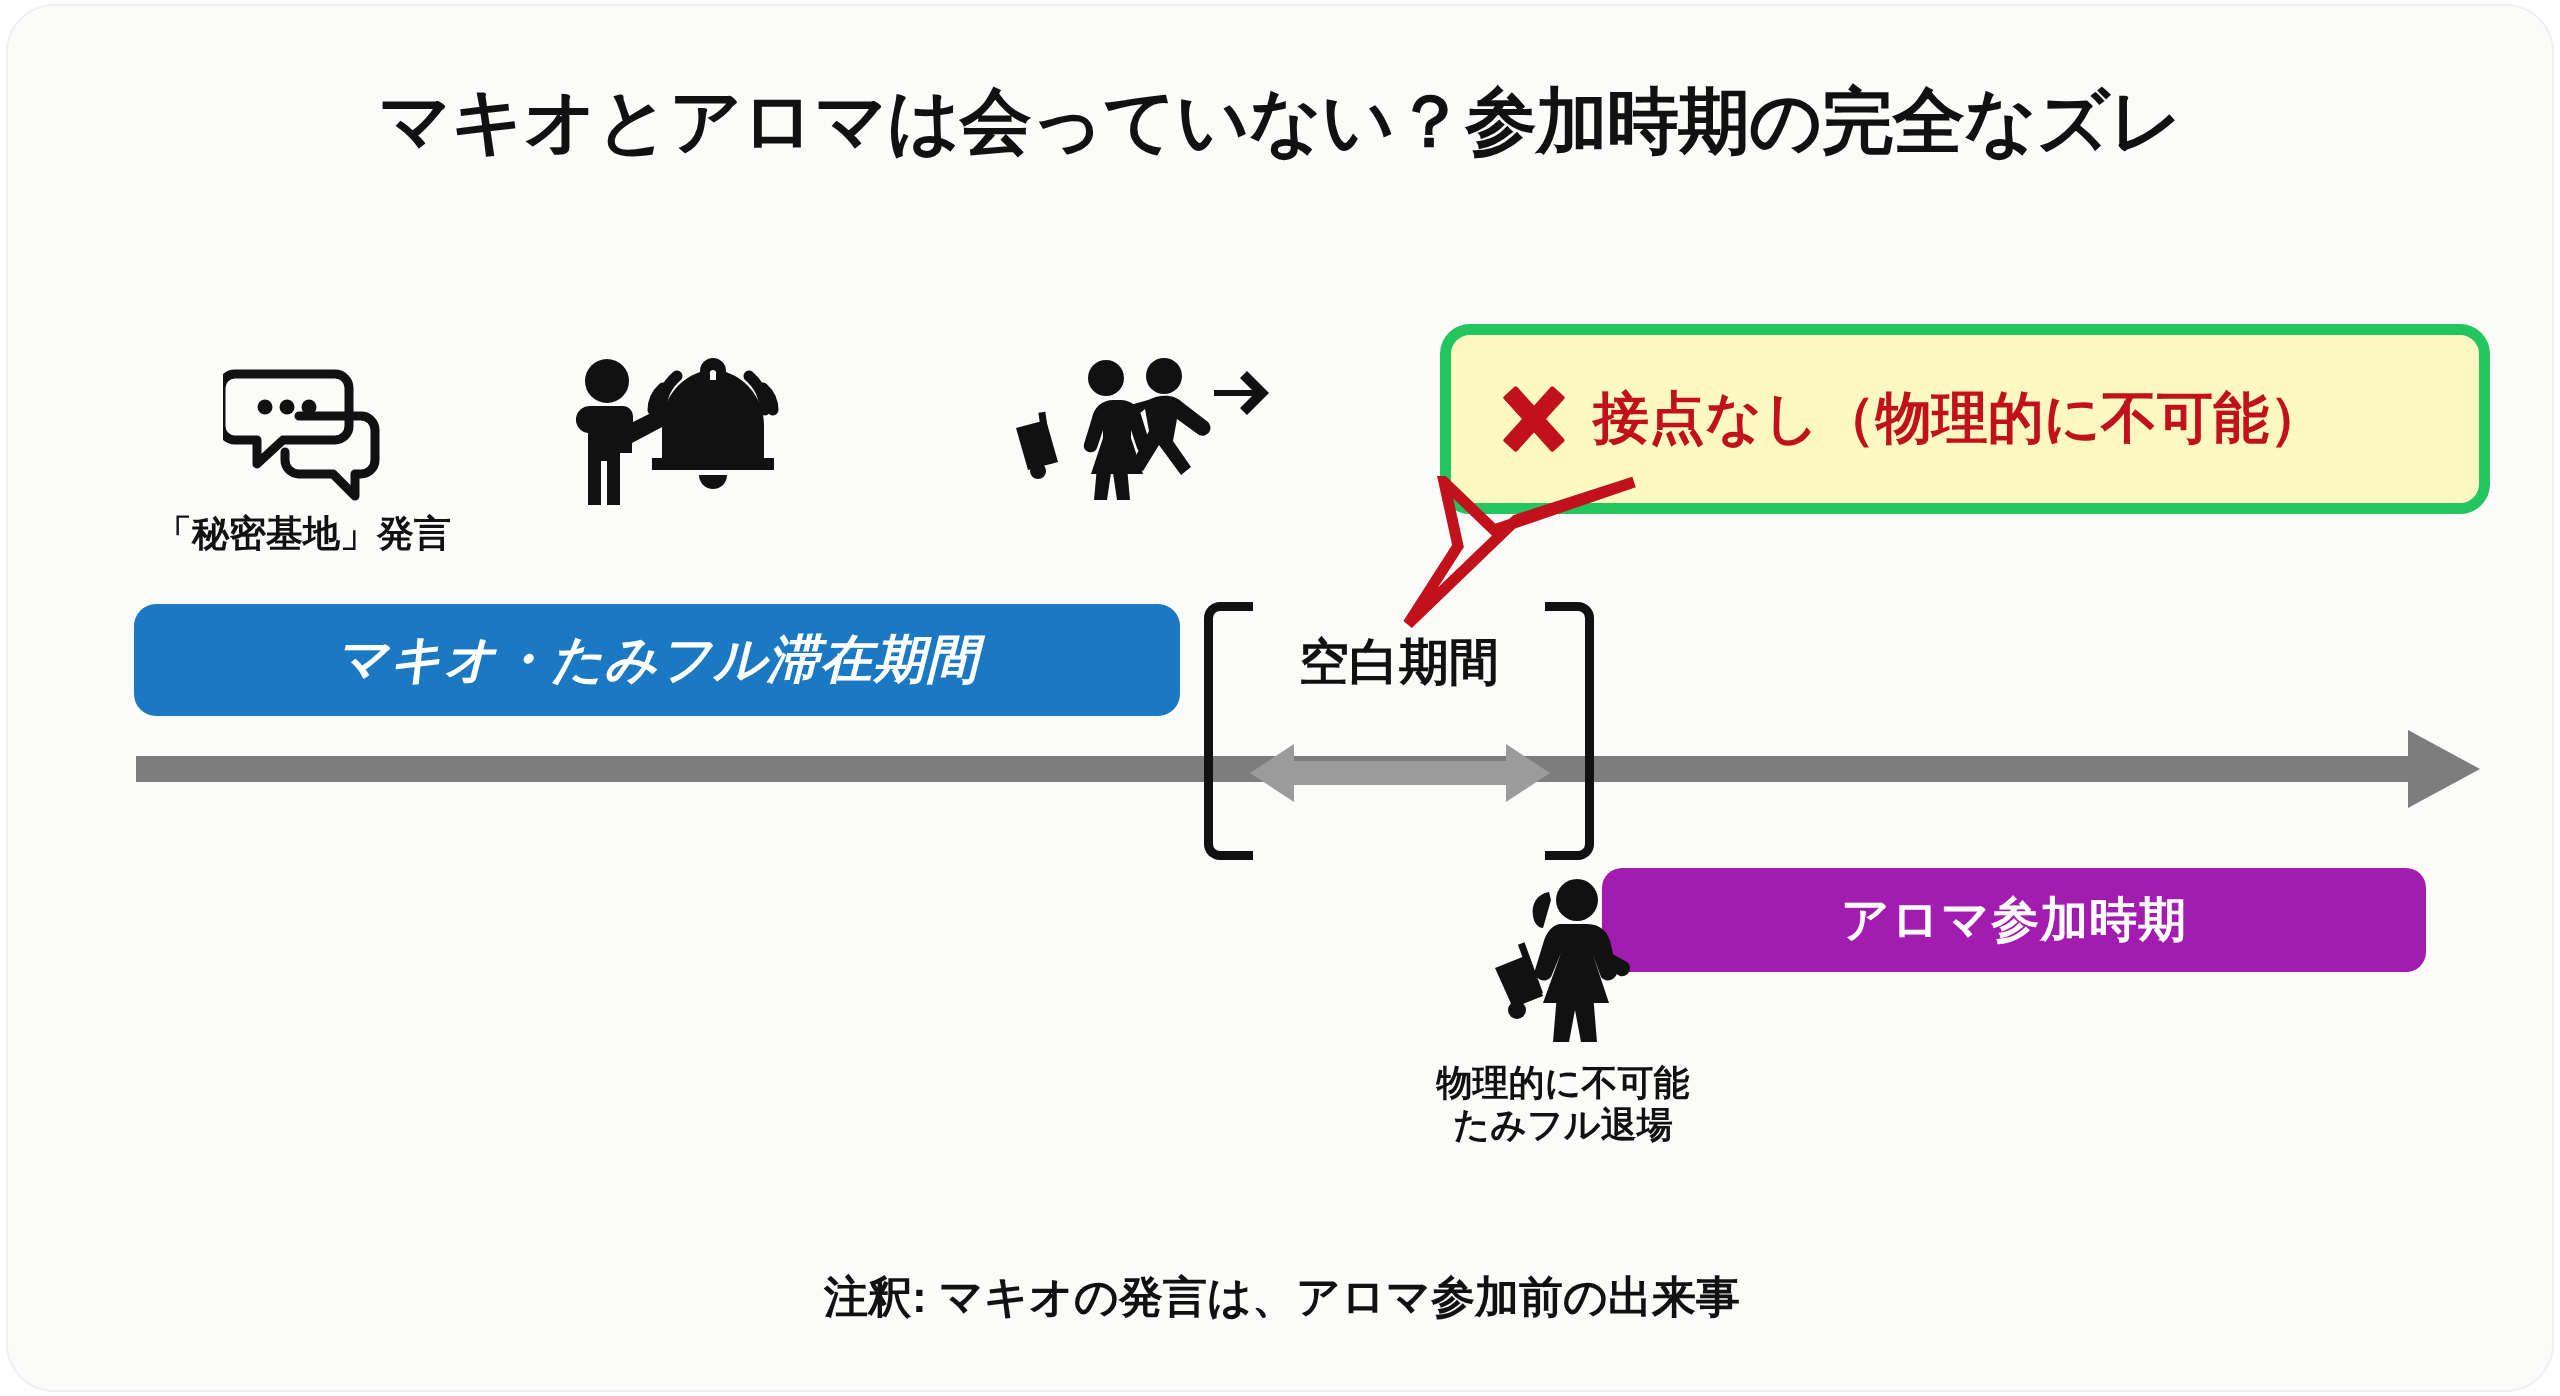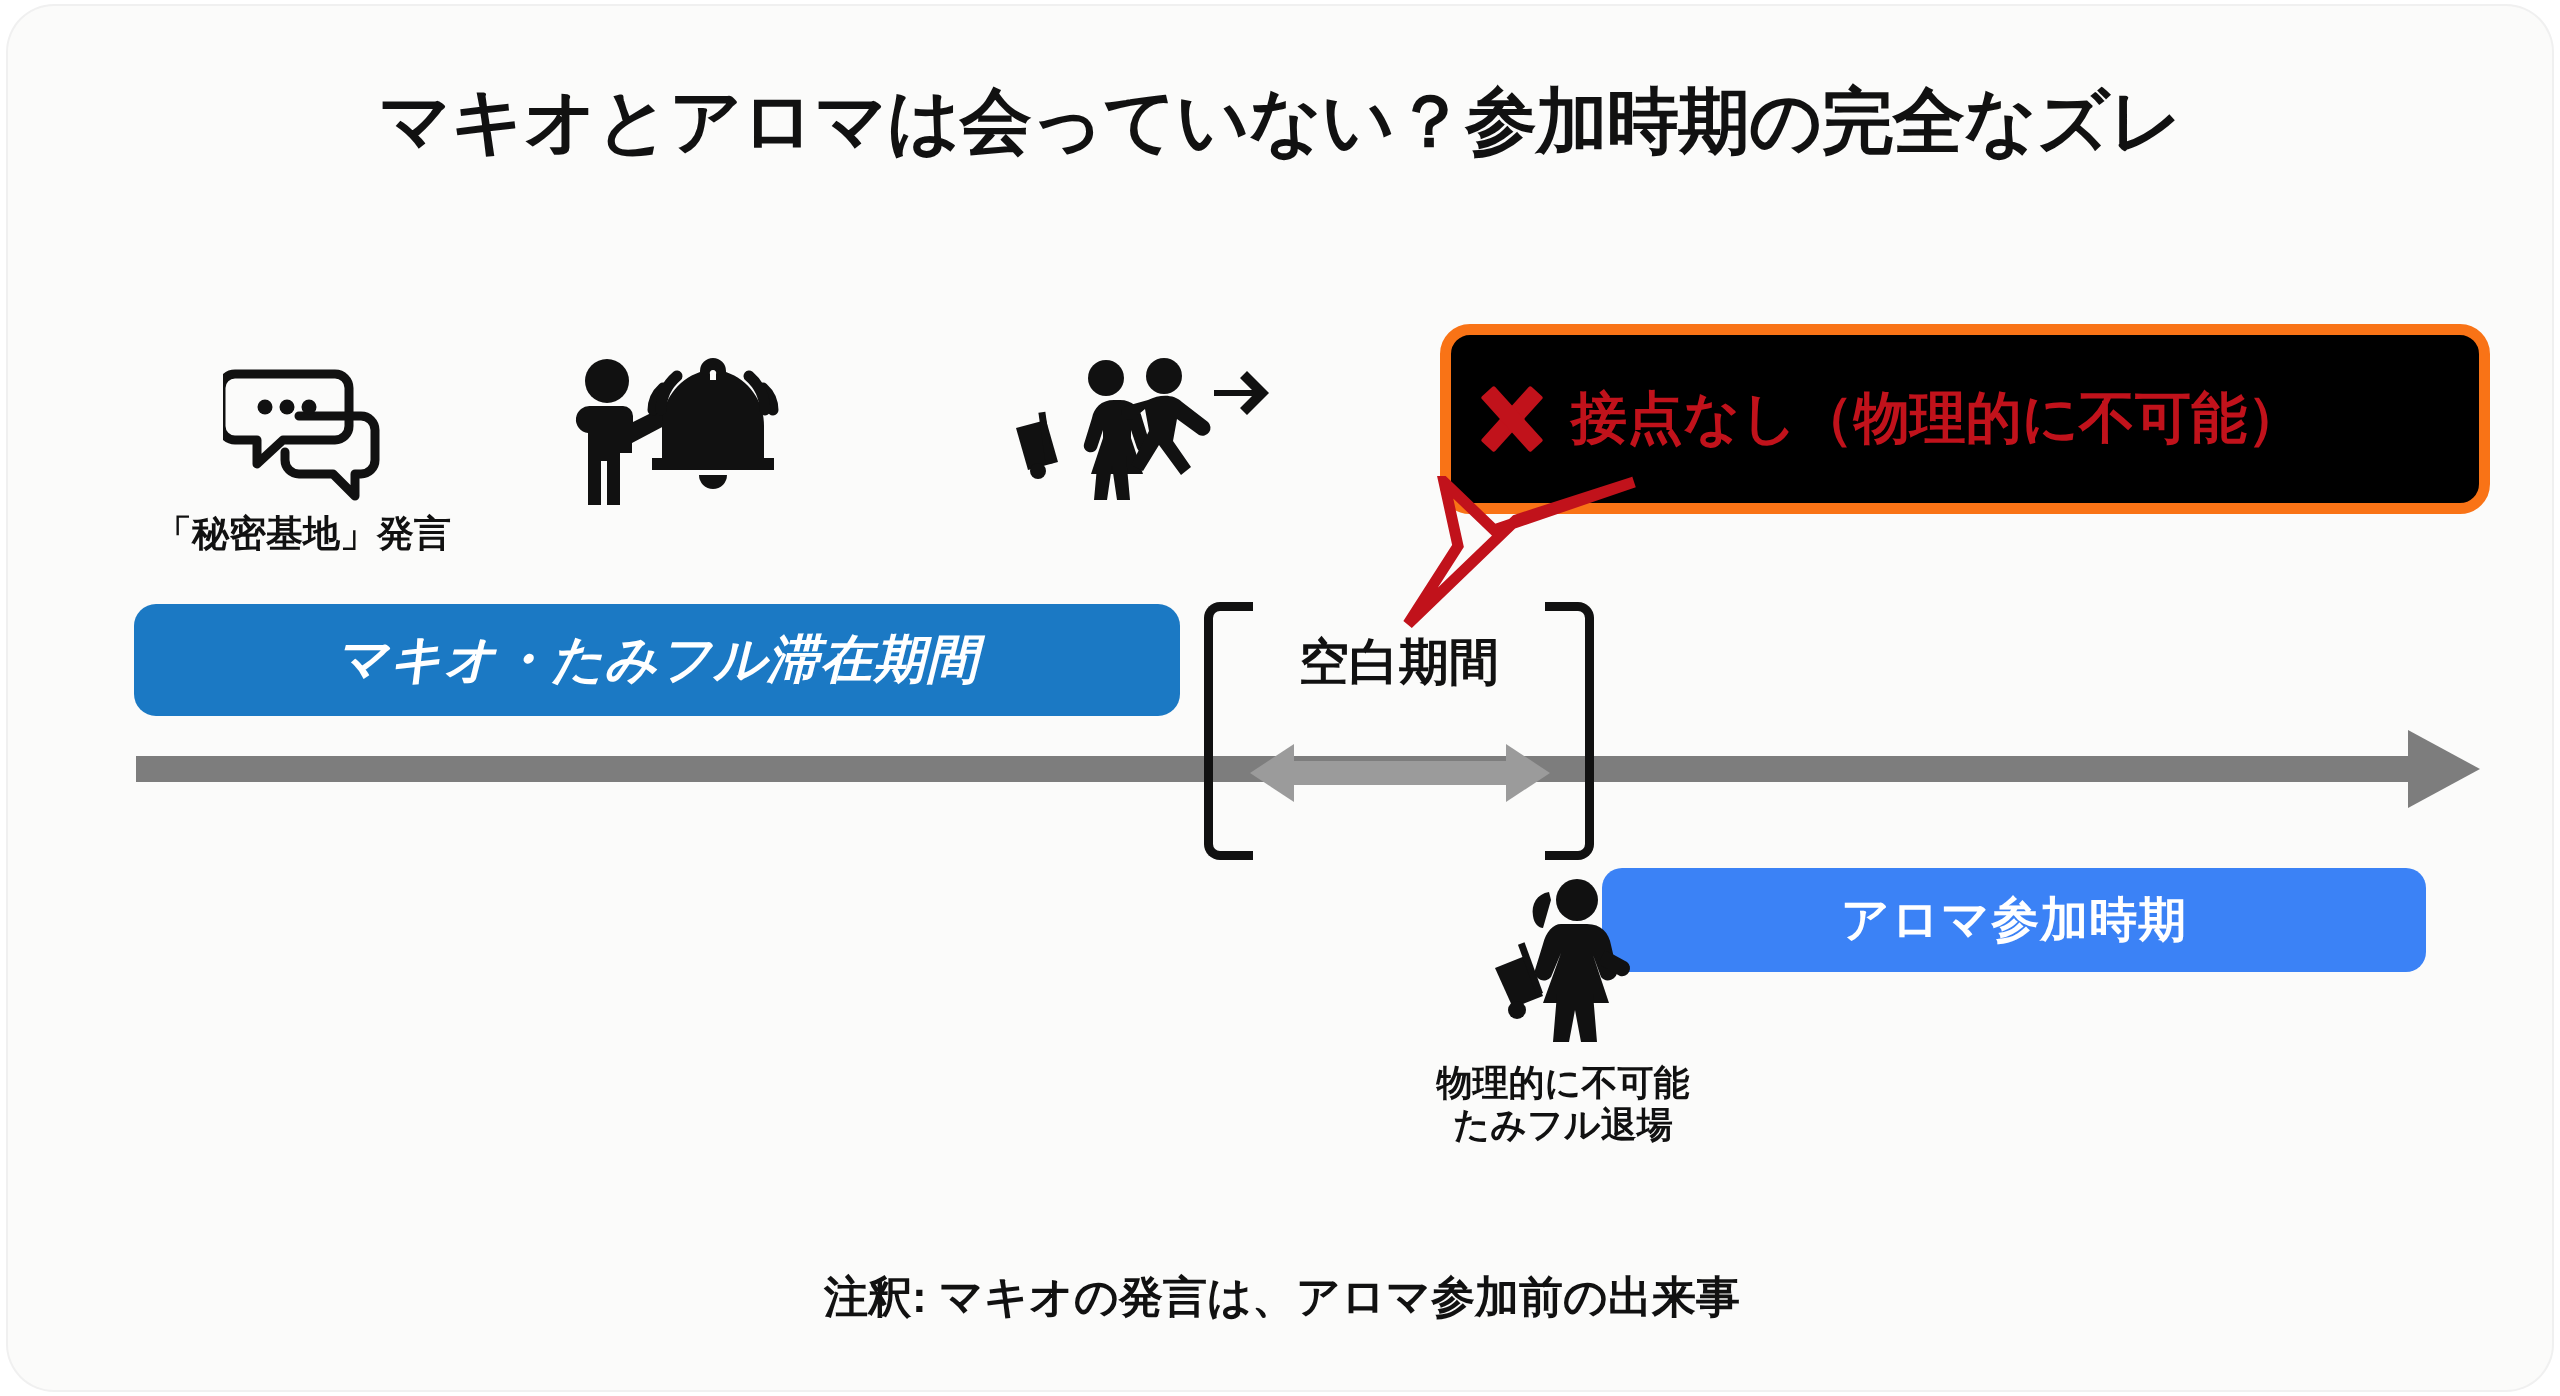--- a/index.html
+++ b/index.html
@@ -108,21 +108,21 @@
     font-style: italic;
   }
 
   
   #bar-red {
     position: absolute;
     left: 1594px;
     top: 862px;
     width: 824px;
     height: 104px;
-    background: #3b82f6;
+    background: #a21caf;
     border-radius: 20px;
     display: flex;
     align-items: center;
     justify-content: center;
     text-align: center;
   }
   #bar-red .bar-label {
     font-size: 48px;
     font-weight: 700;
     color: #ffffff;
@@ -189,26 +189,26 @@
   #gap-arrow .head.l { left: 0;  border-right: 44px solid #9b9b9b; }
   #gap-arrow .head.r { right: 0; border-left:  44px solid #9b9b9b; }
 
   
   #callout {
     position: absolute;
     left: 1432px;
     top: 318px;
     width: 1050px;
     height: 190px;
-    border: 11px solid #f97316;
+    border: 11px solid #22c55e;
     border-radius: 30px;
-    background: #000000;
+    background: #fef9c3;
     display: flex;
     align-items: center;
-    padding-left: 18px;
+    padding-left: 40px;
     box-sizing: border-box;
   }
   #callout .x-mark {
     flex: 0 0 auto;
     width: 86px;
     height: 86px;
     position: relative;
     margin-right: 16px;
   }
   #callout .x-mark i {

